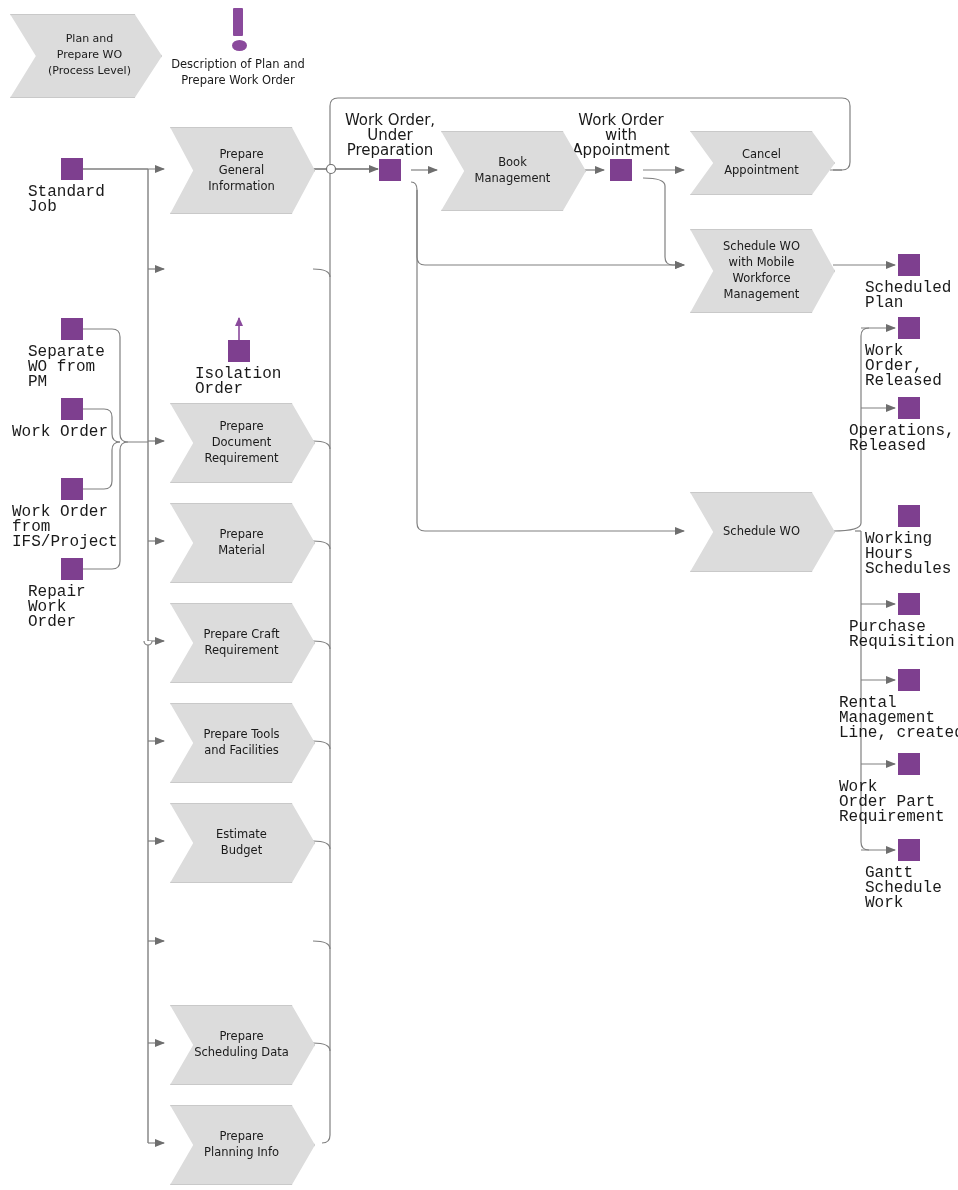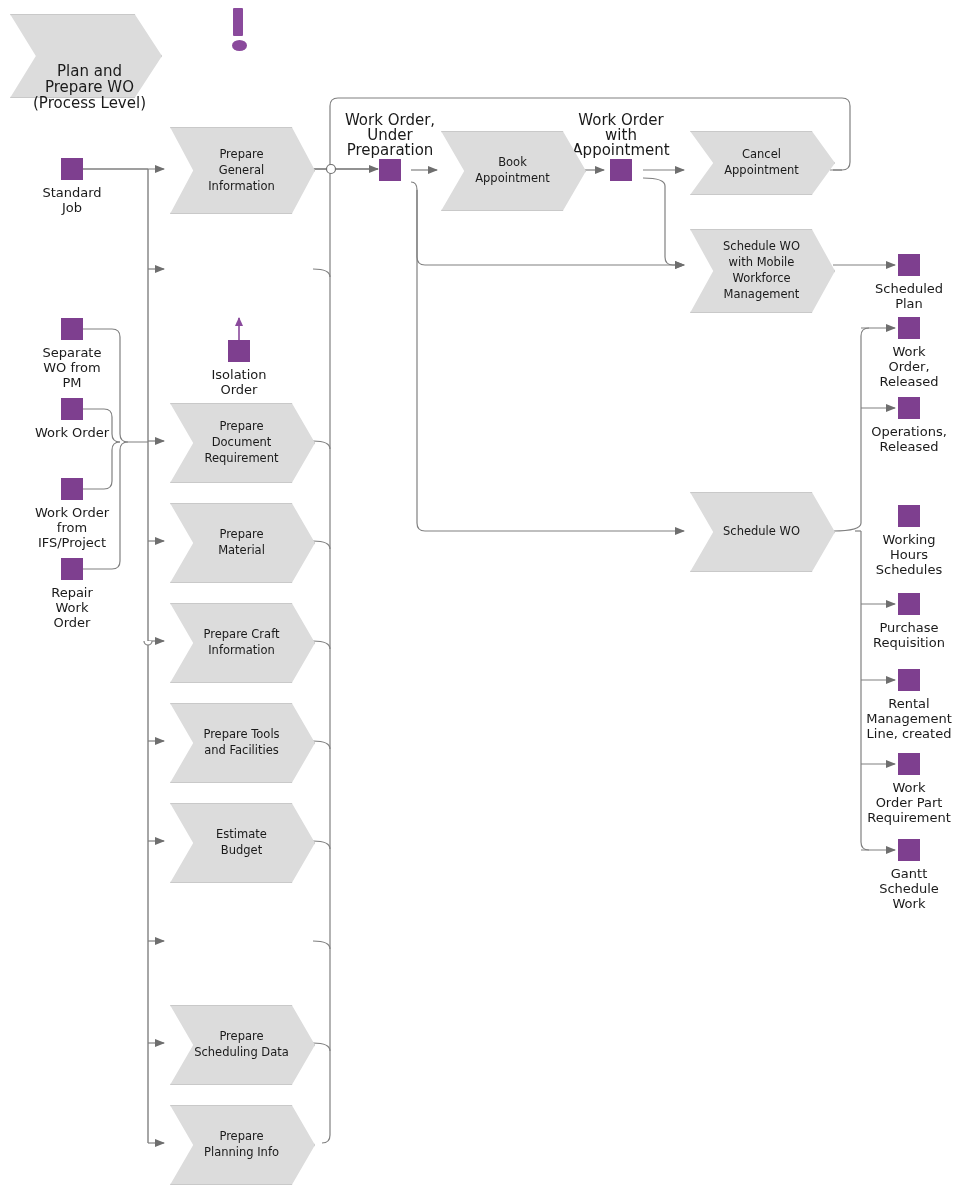--- a/index.html
+++ b/index.html
@@ -41,38 +41,38 @@
   }
   .banner .shadow{
     position:absolute;left:5px;top:5px;width:100%;height:100%;
     background:#c4c4c4;opacity:.55;z-index:-1;
     -webkit-clip-path:polygon(0 0,82% 0,100% 50%,82% 100%,0 100%,17% 50%);
     clip-path:polygon(0 0,82% 0,100% 50%,82% 100%,0 100%,17% 50%);
   }
   .banner .lbl{
     position:absolute;left:0;top:0;width:100%;height:100%;
     display:flex;align-items:center;justify-content:center;text-align:center;
-    font-size:15px;line-height:16px;color:#1a1a1a;white-space:pre-line;
-    padding-left:6%;box-sizing:border-box;margin-top:32px;
+    font-size:11px;line-height:16px;color:#1a1a1a;white-space:pre-line;
+    padding-left:6%;box-sizing:border-box;
   }
 
   
   .ent{position:absolute;}
   .ent .sq{
     position:absolute;left:0;top:0;width:22px;height:22px;
     background:#7e3f8f;
   }
   .ent .sq::after{
     content:"";position:absolute;left:4px;top:4px;width:22px;height:22px;
     background:#b9b9b9;opacity:.5;z-index:-1;
   }
   .ent .cap{
     position:absolute;top:27px;left:11px;transform:translateX(-50%);
-    text-align:center;font-size:13px;line-height:15px;color:#1a1a1a;
-    white-space:pre-line;width:120px;
+    font-size:16px;line-height:15px;color:#1a1a1a;
+    white-space:pre-line;width:120px;font-family:Liberation Mono, monospace;
   }
   .ent.capw-narrow .cap{width:88px;}
   .ent.capw-wide .cap{width:140px;}
 
   
   .flowlbl{
     position:absolute;text-align:center;font-size:15px;line-height:15px;
     color:#1a1a1a;white-space:pre-line;
   }
 
@@ -178,20 +178,22 @@
     <div class="lbl">Plan and
 Prepare WO
 (Process Level)</div>
   </div>
 
   <div class="note" style="left:123px;top:8px;width:230px;height:90px;">
     <div class="bang">
       <div class="bar"></div>
         <div class="dot"></div>
     </div>
+    <div class="ntext">Description of Plan and
+Prepare Work Order</div>
   </div>
 
   <div class="ent capw-narrow" style="left:61px;top:158px;">
     <div class="sq"></div>
     <div class="cap">Standard
 Job</div>
   </div>
   <div class="ent capw-narrow" style="left:61px;top:318px;">
     <div class="sq"></div>
     <div class="cap">Separate
@@ -255,21 +257,21 @@
     <div class="shadow"></div>
       <div class="body"></div>
     <div class="lbl">Prepare
 Material</div>
   </div>
 
   <div class="proc" style="left:170px;top:603px;width:143px;height:78px;">
     <div class="shadow"></div>
       <div class="body"></div>
     <div class="lbl">Prepare Craft
-Information</div>
+Requirement</div>
   </div>
 
   <div class="proc" style="left:170px;top:803px;width:143px;height:78px;">
     <div class="shadow"></div>
       <div class="body"></div>
     <div class="lbl">Estimate
 Budget</div>
   </div>
 
   <div class="proc" style="left:170px;top:703px;width:143px;height:78px;">
@@ -291,21 +293,21 @@
     <div class="shadow"></div>
       <div class="body"></div>
     <div class="lbl">Prepare
 Planning Info</div>
   </div>
 
   <div class="proc" style="left:441px;top:131px;width:143px;height:78px;">
     <div class="shadow"></div>
       <div class="body"></div>
     <div class="lbl">Book
-Appointment</div>
+Management</div>
   </div>
 
   <div class="proc" style="left:690px;top:131px;width:143px;height:62px;">
     <div class="shadow"></div>
       <div class="body"></div>
     <div class="lbl">Cancel
 Appointment</div>
   </div>
 
   <div class="proc" style="left:690px;top:229px;width:143px;height:82px;">

